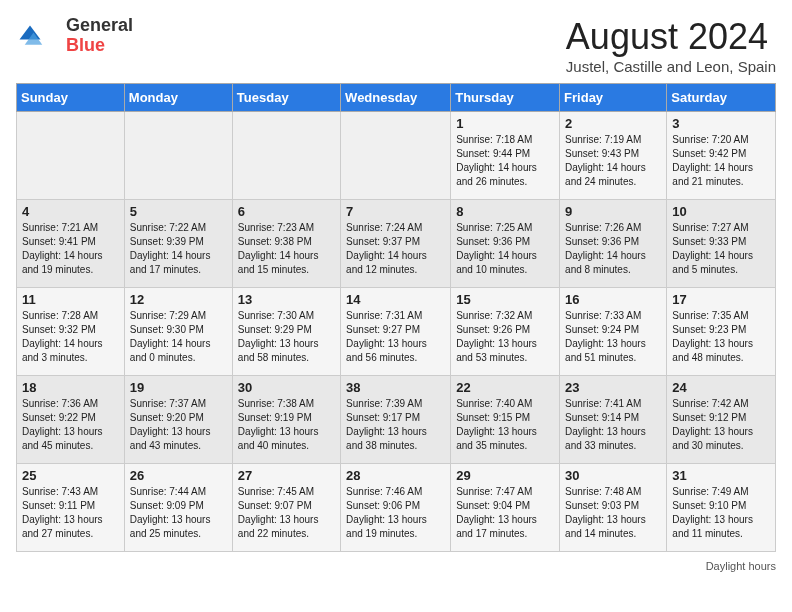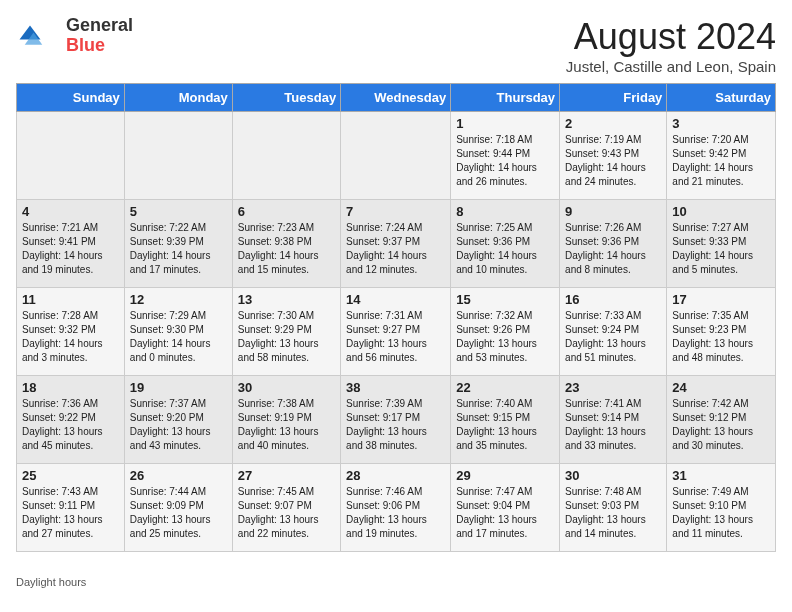--- a/index.html
+++ b/index.html
@@ -34,42 +34,41 @@
     .logo-blue {
       font-size: 18px;
       font-weight: bold;
       color: #ef4444;
     }
     .logo-icon {
       width: 28px;
       height: 28px;
     }
     .title-block {
-      text-align: right;
     }
     .month-year {
       font-size: 36px;
       font-weight: normal;
       color: #222;
     }
     .location {
       font-size: 15px;
       color: #444;
     }
     table {
       width: 100%;
       border-collapse: collapse;
     }
     thead tr th {
       background: #2a7ae2;
       color: #fff;
       font-size: 13px;
       font-weight: bold;
       padding: 6px 4px;
-      text-align: right;
+      text-align: left;
       border: 1px solid #aaa;
     }
     tbody tr td {
       vertical-align: top;
       border: 1px solid #ccc;
       padding: 4px 5px;
       font-size: 10.5px;
       color: #222;
       min-height: 80px;
       height: 88px;
@@ -90,24 +89,24 @@
     }
     .cell-content {
       font-size: 10px;
       line-height: 1.4;
       color: #222;
     }
     .empty-cell {
       background: #f0f0f0 !important;
     }
     .footer {
-      margin-top: 24px;
+      margin-top: 8px;
       font-size: 11px;
       color: #555;
-      text-align: left;
+      text-align: right;
     }
   </style>
 </head>
 <body>
 
 <div class="header">
   <div class="logo">
     <svg class="logo-icon" viewBox="0 0 32 32" xmlns="http://www.w3.org/2000/svg">
       <polygon points="16,4 28,20 4,20" fill="#1a6bbf"></polygon>
       <polygon points="20,12 30,26 10,26" fill="#4a9ee0" opacity="0.7"></polygon>

